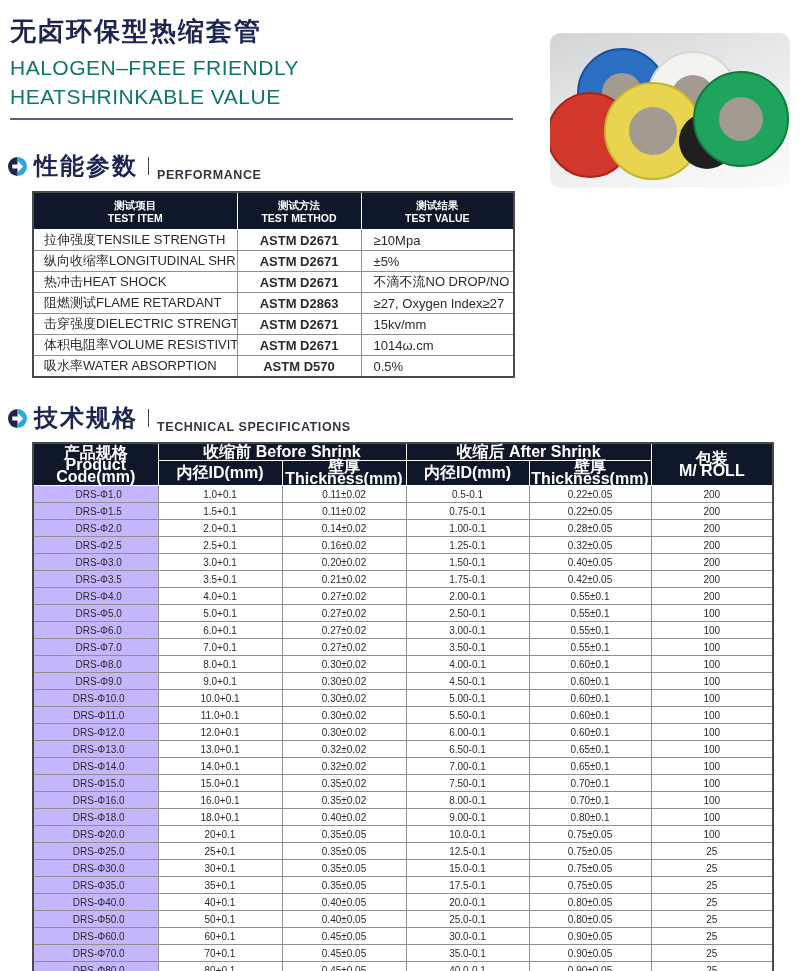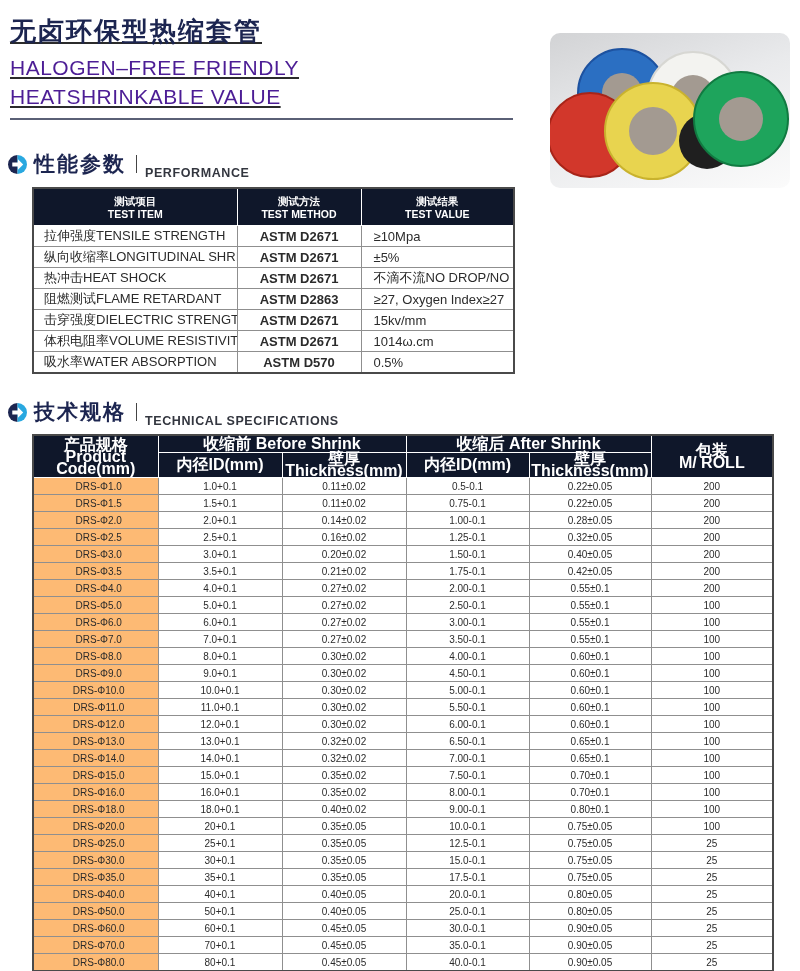--- a/index.html
+++ b/index.html
@@ -1,33 +1,33 @@
 <!DOCTYPE html>
 <html><head>
 <meta charset="utf-8">
 <style>
   html,body{margin:0;padding:0;background:#fff;}
   body{font-family:"Liberation Sans","DejaVu Sans",sans-serif;color:#2b2b2b;}
   .page{position:relative;width:800px;height:971px;background:#fff;overflow:hidden;}
 
   
-  .hdr{padding:14px 0 0 10px;text-decoration:underline;}
+  .hdr{padding:14px 0 0 10px;}
   .title-cn{margin:0;font-size:26px;font-weight:bold;color:#1c2550;letter-spacing:2px;}
-  .subtitle{margin-top:4px;font-size:21px;line-height:29px;color:#4c1d95;letter-spacing:0.5px;}
+  .subtitle{margin-top:4px;font-size:21px;line-height:29px;color:#0f766e;letter-spacing:0.5px;}
   .rule{margin-top:7px;width:503px;height:2px;background:#5a6076;}
 
   
   .product-photo{position:absolute;top:33px;left:550px;width:240px;height:155px;
     border-radius:10px;background:linear-gradient(160deg,#d2d3d5 0%,#e9eaec 45%,#fbfbfb 100%);
     overflow:hidden;}
 
   
   .section-header{display:flex;align-items:center;margin:30px 0 0 8px;}
   .sec-icon{flex:0 0 auto;margin-right:7px;}
-  .sec-cn{font-size:21px;font-weight:bold;color:#1c2550;letter-spacing:2px;}
+  .sec-cn{font-size:24px;font-weight:bold;color:#1c2550;letter-spacing:2px;}
   .sec-bar{display:inline-block;width:1px;height:18px;background:#444;margin:0 8px 0 10px;}
   .sec-en{font-size:12.5px;font-weight:bold;color:#33363f;letter-spacing:0.6px;position:relative;top:9px;}
 
   
   table{border-collapse:collapse;table-layout:fixed;margin-left:32px;border:2px solid #4a4a4a;}
   th{background:#0f172a;color:#fff;font-weight:bold;border:1px solid #fff;padding:0;}
   td{border:1px solid #8f8f8f;background:#fff;color:#2b2b2b;overflow:hidden;white-space:nowrap;}
 
   
   .perf{width:481px;margin-top:9px;}
@@ -36,21 +36,21 @@
   .perf th .h-en{line-height:13px;}
   .perf td{height:18px;font-size:13px;}
   .perf td:nth-child(1){text-align:left;padding-left:10px;}
   .perf td:nth-child(2){text-align:center;font-weight:bold;}
   .perf td:nth-child(3){text-align:left;padding-left:12px;}
 
   
   .spec{width:740px;margin-top:8px;}
   .spec th{font-size:16px;height:16px;line-height:12px;}
   .spec td{height:14px;font-size:10px;text-align:center;}
-  .spec td:first-child{background:#fdba74;padding-left:7px;}
+  .spec td:first-child{background:#c4b5fd;padding-left:7px;}
   .spec .h-cn,.spec .h-en{line-height:12px;}
 </style>
 </head>
 <body>
 
 <div class="page">
 
   <div class="hdr">
     <h1 class="title-cn">无卤环保型热缩套管</h1>
     <div class="subtitle">

